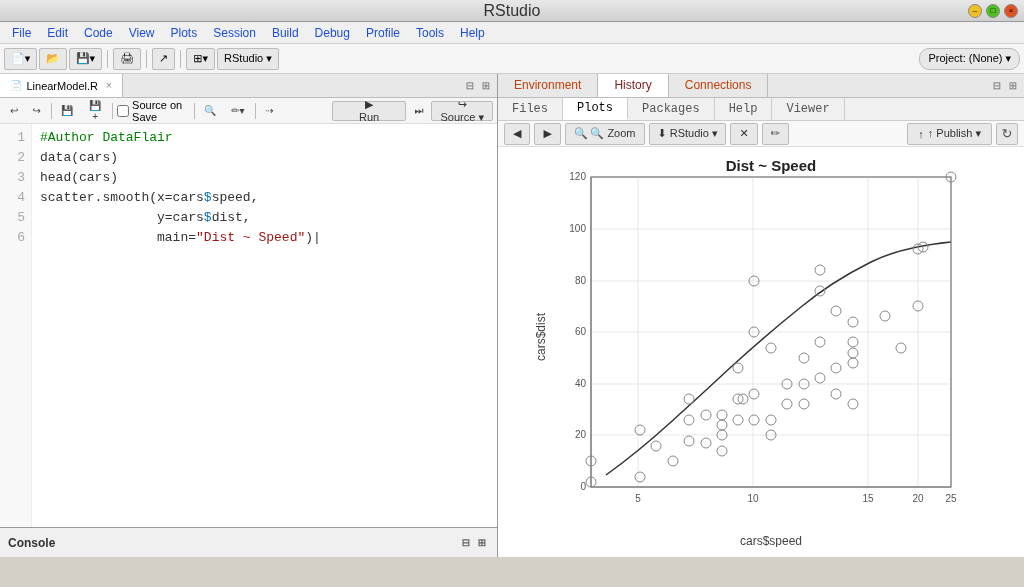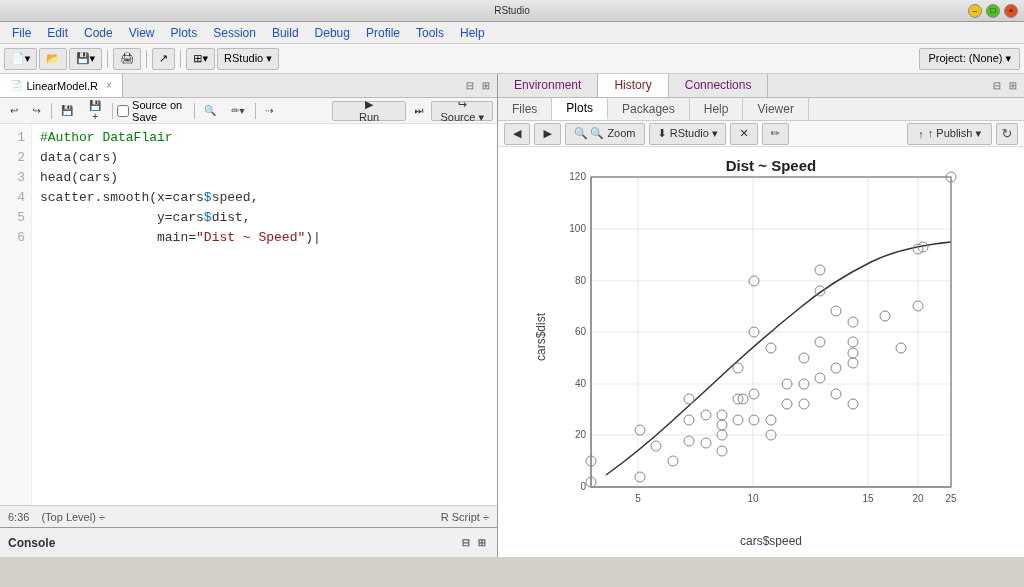--- a/index.html
+++ b/index.html
@@ -1,36 +1,36 @@
 <!DOCTYPE html>
 <html><head>
   <meta charset="utf-8">
   <style>
     * { margin: 0; padding: 0; box-sizing: border-box; }
     body { font-family: 'Segoe UI', Arial, sans-serif; font-size: 12px; background: #d4d0c8; width: 1024px; height: 587px; overflow: hidden; }
 
     
     .title-bar { background: linear-gradient(to bottom, #e8e8e8, #d0d0d0); height: 22px; display: flex; align-items: center; justify-content: center; border-bottom: 1px solid #999; position: relative; }
-    .title-bar-title { font-size: 10px; color: #333; }
+    .title-bar-title { font-size: 16px; color: #333; }
     .title-bar-controls { position: absolute; right: 6px; display: flex; gap: 4px; }
     .title-btn { width: 14px; height: 14px; border-radius: 50%; border: 1px solid #888; display: flex; align-items: center; justify-content: center; font-size: 8px; cursor: pointer; }
     .title-btn.minimize { background: #f0c020; }
     .title-btn.maximize { background: #50c020; }
     .title-btn.close { background: #e05020; }
 
     
     .menu-bar { background: #f0f0f0; height: 22px; display: flex; align-items: center; padding: 0 4px; border-bottom: 1px solid #ccc; }
     .menu-item { padding: 2px 8px; font-size: 12px; color: #1d4ed8; cursor: pointer; border-radius: 2px; }
 
     
     .toolbar { background: #f5f5f5; height: 30px; display: flex; align-items: center; padding: 0 4px; border-bottom: 1px solid #ccc; gap: 2px; }
     .toolbar-btn { height: 22px; padding: 0 6px; background: #e8e8e8; border: 1px solid #bbb; border-radius: 2px; font-size: 11px; cursor: pointer; display: flex; align-items: center; gap: 3px; }
     .toolbar-sep { width: 1px; height: 18px; background: #bbb; margin: 0 3px; }
     .toolbar-input { height: 22px; width: 180px; border: 1px solid #bbb; padding: 0 6px; font-size: 11px; background: white; border-radius: 2px; }
-    .project-btn { margin-left: auto; height: 22px; padding: 0 8px; background: #e8e8e8; border: 1px solid #bbb; border-radius: 2px; font-size: 11px; cursor: pointer; display: flex; align-items: center; gap: 3px; }
+    .project-btn { margin-left: auto; height: 22px; padding: 0 8px; background: #e8e8e8; border: 1px solid #bbb; border-radius: 10px; font-size: 11px; cursor: pointer; display: flex; align-items: center; gap: 3px; }
 
     
     .main-layout { display: flex; height: calc(587px - 74px - 30px); }
 
     
     .editor-panel { width: 498px; display: flex; flex-direction: column; border-right: 1px solid #999; background: #fff; }
     .editor-tabs { background: #e8e8e8; height: 24px; display: flex; align-items: stretch; border-bottom: 1px solid #bbb; }
     .editor-tab { padding: 0 10px; display: flex; align-items: center; font-size: 11px; cursor: pointer; background: #fff; border-right: 1px solid #bbb; gap: 4px; }
     .editor-tab-expand { margin-left: auto; display: flex; align-items: center; gap: 2px; padding-right: 4px; }
     .tab-icon-btn { width: 14px; height: 14px; display: flex; align-items: center; justify-content: center; cursor: pointer; font-size: 10px; color: #666; }
@@ -55,26 +55,26 @@
 
     
     .console-panel { height: 30px; background: #f0f0f0; border-top: 1px solid #999; display: flex; align-items: center; padding: 0 8px; font-size: 12px; font-weight: bold; color: #333; }
     .console-expand { margin-left: auto; display: flex; gap: 2px; }
 
     
     .right-panel { flex: 1; display: flex; flex-direction: column; background: #fff; }
 
     
     .right-top-tabs { background: #e8e8e8; height: 26px; display: flex; align-items: stretch; border-bottom: 1px solid #bbb; }
-    .right-tab { padding: 0 16px; display: flex; align-items: center; font-size: 12px; cursor: pointer; color: #701a75; border-right: 1px solid #bbb; }
+    .right-tab { padding: 0 16px; display: flex; align-items: center; font-size: 12px; cursor: pointer; color: #c2410c; border-right: 1px solid #bbb; }
     .right-tab.active { background: #fff; color: #7f1d1d; font-weight: 400; }
     .right-tab-expand { margin-left: auto; display: flex; align-items: center; gap: 2px; padding-right: 4px; }
 
     
-    .right-second-tabs { background: #f0f0f0; height: 26px; display: flex; align-items: stretch; border-bottom: 1px solid #ccc; }
+    .right-second-tabs { background: #f0f0f0; height: 26px; display: flex; align-items: stretch; border-bottom: 1px solid #ccc; font-family: Liberation Mono, monospace; }
     .right-second-tab { padding: 0 14px; display: flex; align-items: center; font-size: 12px; cursor: pointer; color: #555; border-right: 1px solid #ccc; }
     .right-second-tab.active { background: #fff; color: #000; border-bottom: 2px solid #fff; }
 
     
     .plot-toolbar { background: #f8f8f8; height: 28px; display: flex; align-items: center; padding: 0 6px; border-bottom: 1px solid #ddd; gap: 4px; }
     .plot-btn { height: 22px; padding: 0 8px; background: #e8e8e8; border: 1px solid #bbb; border-radius: 2px; font-size: 11px; cursor: pointer; display: flex; align-items: center; gap: 3px; color: #333; }
     .plot-toolbar-right { margin-left: auto; display: flex; align-items: center; gap: 4px; }
     .publish-btn { height: 22px; padding: 0 10px; background: #e8e8e8; border: 1px solid #bbb; border-radius: 2px; font-size: 11px; cursor: pointer; display: flex; align-items: center; gap: 4px; color: #333; }
     .refresh-btn { width: 22px; height: 22px; background: #e8e8e8; border: 1px solid #bbb; border-radius: 2px; font-size: 13px; cursor: pointer; display: flex; align-items: center; justify-content: center; color: #555; }
 
@@ -173,25 +173,20 @@
       </div>
       <div class="code-content"><span class="code-comment">#Author DataFlair</span>
 <span>data(cars)</span>
 <span>head(cars)</span>
 <span>scatter.smooth(x=cars<span class="code-dollar">$</span>speed,</span>
 <span>               y=cars<span class="code-dollar">$</span>dist,</span>
 <span>               main=<span class="code-string">"Dist ~ Speed"</span>)|</span>
 </div>
     </div>
 
-    <div class="editor-status">
-      <span>6:36</span>
-      <span>(Top Level) ÷</span>
-      <span class="status-right">R Script ÷</span>
-    </div>
 
     <div class="console-panel">
       <span>Console</span>
       <div class="console-expand">
         <div class="tab-icon-btn">⊟</div>
         <div class="tab-icon-btn">⊞</div>
       </div>
     </div>
   </div>
 

